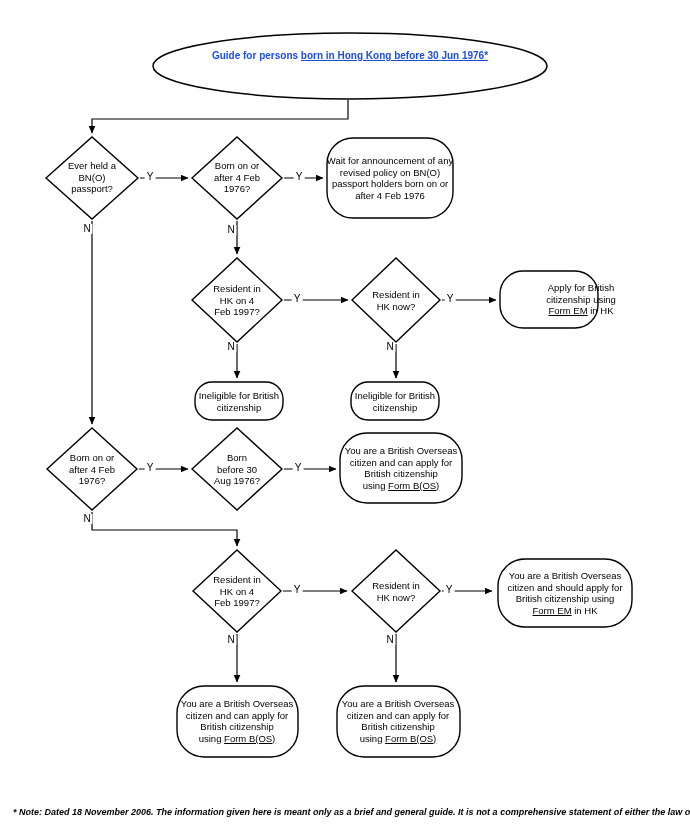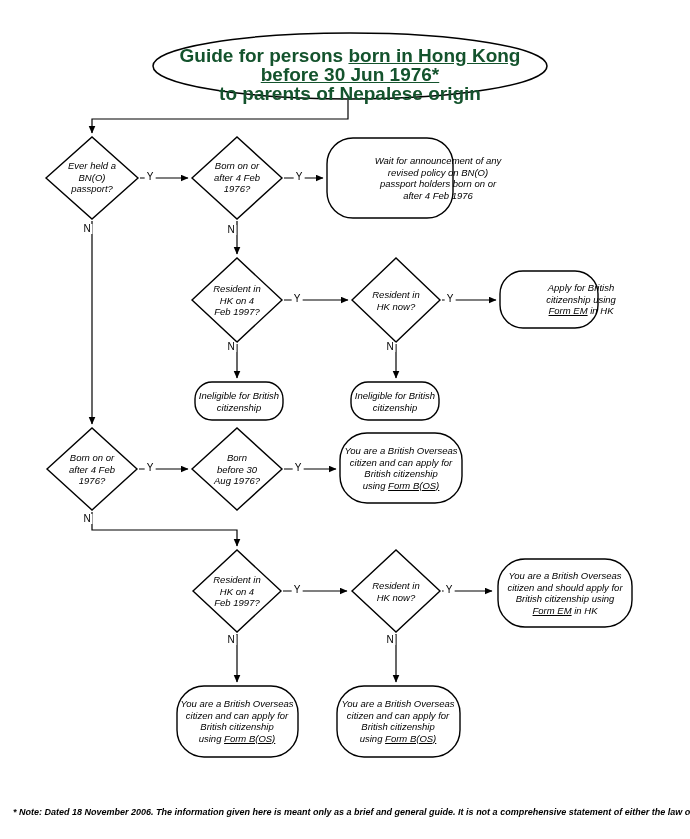--- a/index.html
+++ b/index.html
@@ -3,25 +3,25 @@
 <meta charset="utf-8">
 <style>
   html,body{margin:0;padding:0;background:#ffffff;}
   .canvas{
     position:relative;width:690px;height:839px;background:#ffffff;
     font-family:"Liberation Sans",sans-serif;color:#000;overflow:hidden;
   }
   svg.lines{position:absolute;left:0;top:0;}
   .node{
     position:absolute;text-align:center;font-size:9.5px;line-height:11.5px;
-    white-space:pre-line;color:#000;font-style:italic;
+    white-space:pre-line;color:#000;
   }
   .title{
-    position:absolute;text-align:center;font-size:19px;font-weight:bold;
-    line-height:19px;color:#14532d;
+    position:absolute;text-align:center;font-size:10px;font-weight:bold;
+    line-height:19px;color:#1d4ed8;
   }
   .u{text-decoration:underline;white-space:pre-line;}
   .yn{
     position:absolute;transform:translate(-50%,-50%);font-size:10px;line-height:10px;
     background:#ffffff;padding:0 2px;color:#000;
   }
   .footnote{
     position:absolute;font-size:9px;font-style:italic;font-weight:bold;
     color:#000;white-space:nowrap;
   }
@@ -71,21 +71,20 @@
     <polyline points="92,512 92,530 237,530 237,546" fill="none" stroke="#000" stroke-width="1.2" marker-end="url(#arrow)"></polyline>
     <polyline points="284,469 336,469" fill="none" stroke="#000" stroke-width="1.2" marker-end="url(#arrow)"></polyline>
     <polyline points="283,591 347,591" fill="none" stroke="#000" stroke-width="1.2" marker-end="url(#arrow)"></polyline>
     <polyline points="237,634 237,682" fill="none" stroke="#000" stroke-width="1.2" marker-end="url(#arrow)"></polyline>
     <polyline points="442,591 492,591" fill="none" stroke="#000" stroke-width="1.2" marker-end="url(#arrow)"></polyline>
     <polyline points="396,634 396,682" fill="none" stroke="#000" stroke-width="1.2" marker-end="url(#arrow)"></polyline>
   </svg>
 
   <div class="title" style="left:163px;top:46px;width:374px;">
     <span>Guide for persons </span><span class="u">born in Hong Kong before 30 Jun 1976*</span>
-    <div>to parents of Nepalese origin</div>
   </div>
 
   <div class="node" style="left:54px;top:160px;width:76px;">Ever held a
 BN(O)
 passport?</div>
   <div class="node" style="left:199px;top:160px;width:76px;">Born on or
 after 4 Feb
 1976?</div>
   <div class="node" style="left:202px;top:283px;width:70px;">Resident in
 HK on 4
@@ -97,21 +96,21 @@
 1976?</div>
   <div class="node" style="left:199px;top:452px;width:76px;">Born
 before 30
 Aug 1976?</div>
   <div class="node" style="left:202px;top:574px;width:70px;">Resident in
 HK on 4
 Feb 1997?</div>
   <div class="node" style="left:361px;top:580px;width:70px;">Resident in
 HK now?</div>
 
-  <div class="node" style="left:320px;top:155px;width:140px;margin-left:48px;">Wait for announcement of any
+  <div class="node" style="left:320px;top:155px;width:140px;">Wait for announcement of any
 revised policy on BN(O)
 passport holders born on or
 after 4 Feb 1976</div>
   <div class="node" style="left:501px;top:282px;width:96px;padding-left:32px;"><span>Apply for British
 citizenship using
 </span><span class="u">Form EM</span><span> in HK</span></div>
   <div class="node" style="left:195px;top:390px;width:88px;">Ineligible for British
 citizenship</div>
   <div class="node" style="left:351px;top:390px;width:88px;">Ineligible for British
 citizenship</div>

